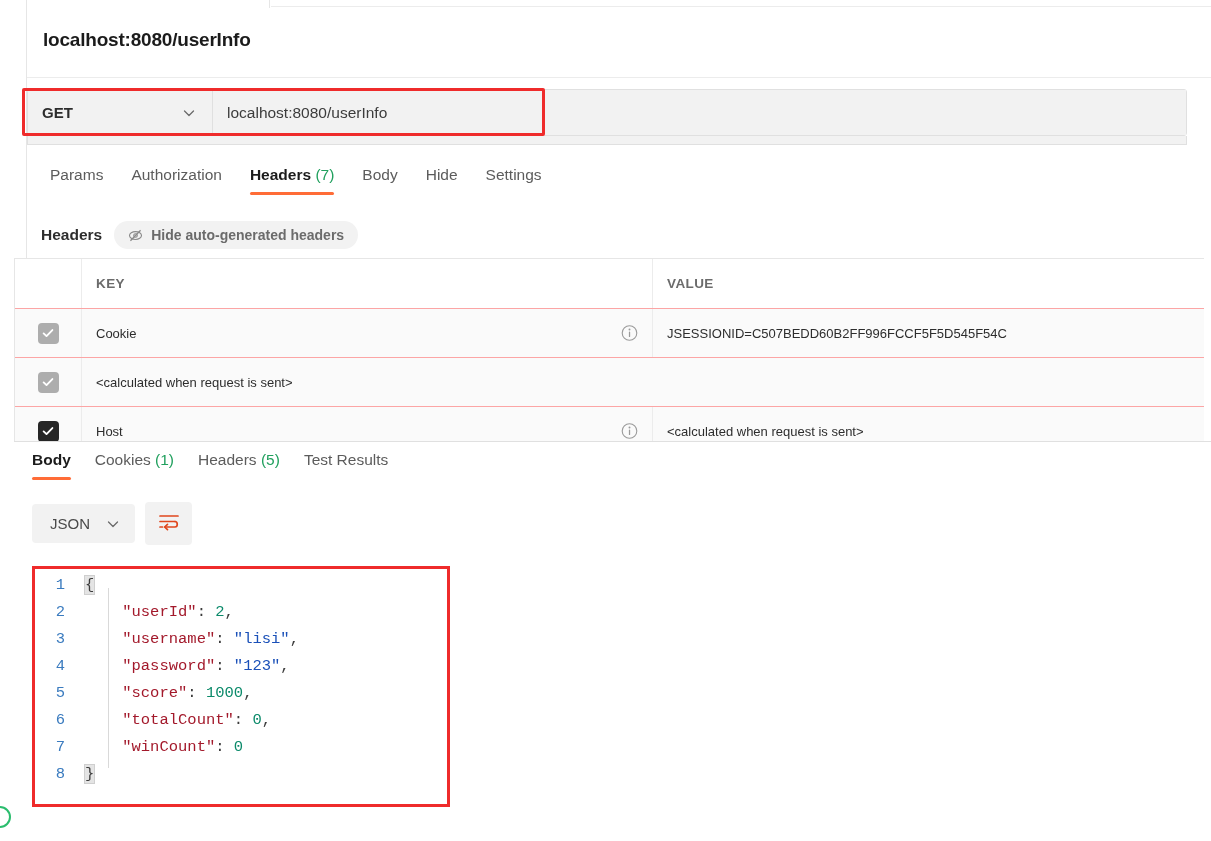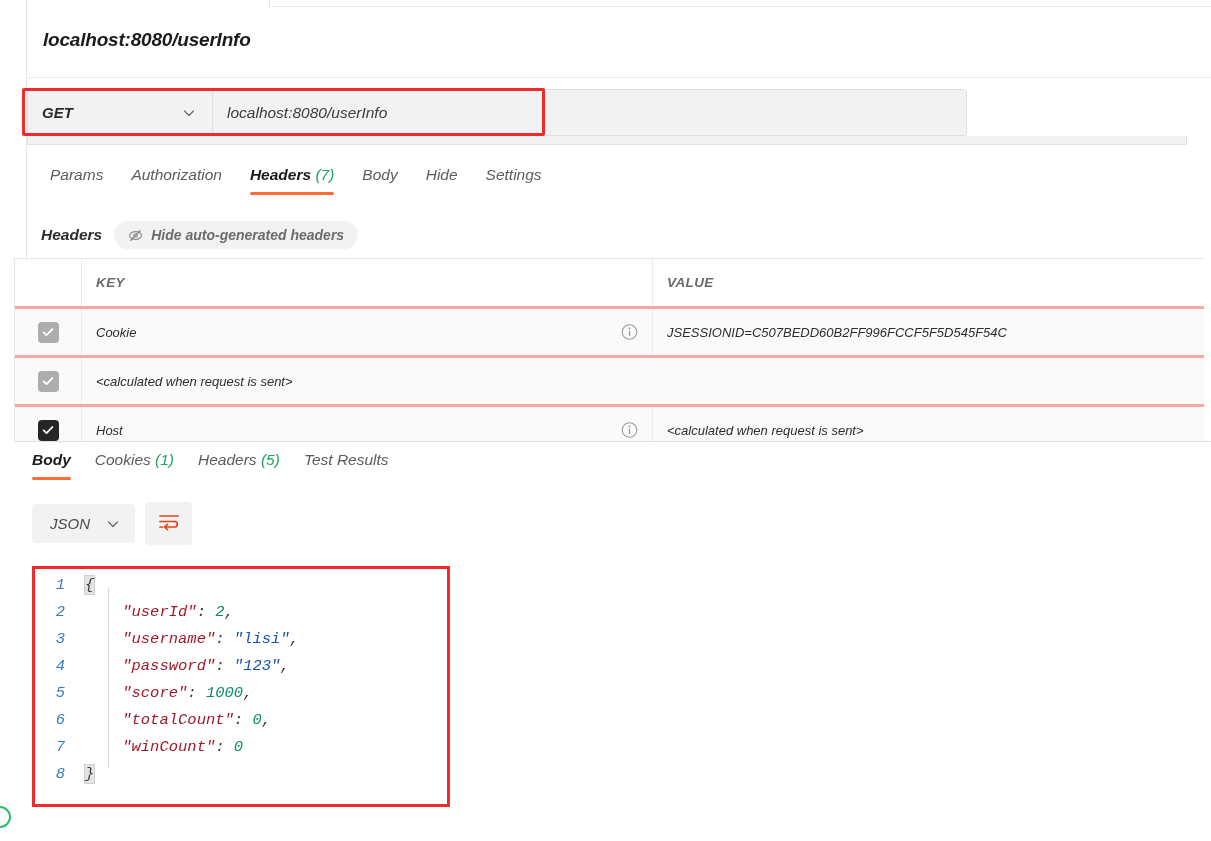--- a/index.html
+++ b/index.html
@@ -8,21 +8,20 @@
     margin: 0; padding: 0;
     width: 1211px; height: 841px;
     background: #ffffff;
     font-family: "Liberation Sans", sans-serif;
     overflow: hidden;
   }
   #app {
     position: relative;
     width: 1211px; height: 841px;
     background: #ffffff;
-    font-style: italic;
   }
 
   
   .left-rail {
     position: absolute; left: 0; top: 0;
     width: 27px; height: 841px;
     background: #ffffff;
     border-right: 1px solid #e6e6e6;
   }
   .status-dot {
@@ -66,21 +65,21 @@
   }
 
   
   .urlbar {
     position: absolute; left: 27px; top: 86px;
     width: 1184px; height: 62px;
     background: #ffffff;
   }
   .urlbar-inner {
     position: absolute; left: 0px; top: 3px;
-    width: 940px; height: 47px;
+    width: 1160px; height: 47px;
     display: flex; align-items: stretch;
     border: 1px solid #e0e0e0;
     border-radius: 3px;
     background: #f2f2f2;
   }
   .method-select {
     width: 185px;
     display: flex; align-items: center;
     justify-content: space-between;
     padding: 0 16px 0 14px;
@@ -164,21 +163,21 @@
   .hide-btn .eye-slash { width: 15px; height: 15px; }
 
   
   .htable {
     position: absolute; left: 14px; top: 258px;
     width: 1190px;
     border-top: 1px solid #e6e6e6;
     border-left: 1px solid #e6e6e6;
     font-size: 15px;
   }
-  .hrow { display: flex; align-items: stretch; border-bottom: 3px solid #fca5a5; }
+  .hrow { display: flex; align-items: stretch; border-bottom: 1px solid #fca5a5; }
   .hrow.head { background: #ffffff; height: 50px; }
   .hrow.data { background: #fafafa; height: 49px; }
   .c-check {
     width: 67px; display: flex; align-items: center; justify-content: center;
     border-right: 1px solid #ececec;
   }
   .c-key {
     width: 571px; display: flex; align-items: center;
     padding-left: 14px; position: relative;
     border-right: 1px solid #ececec;

